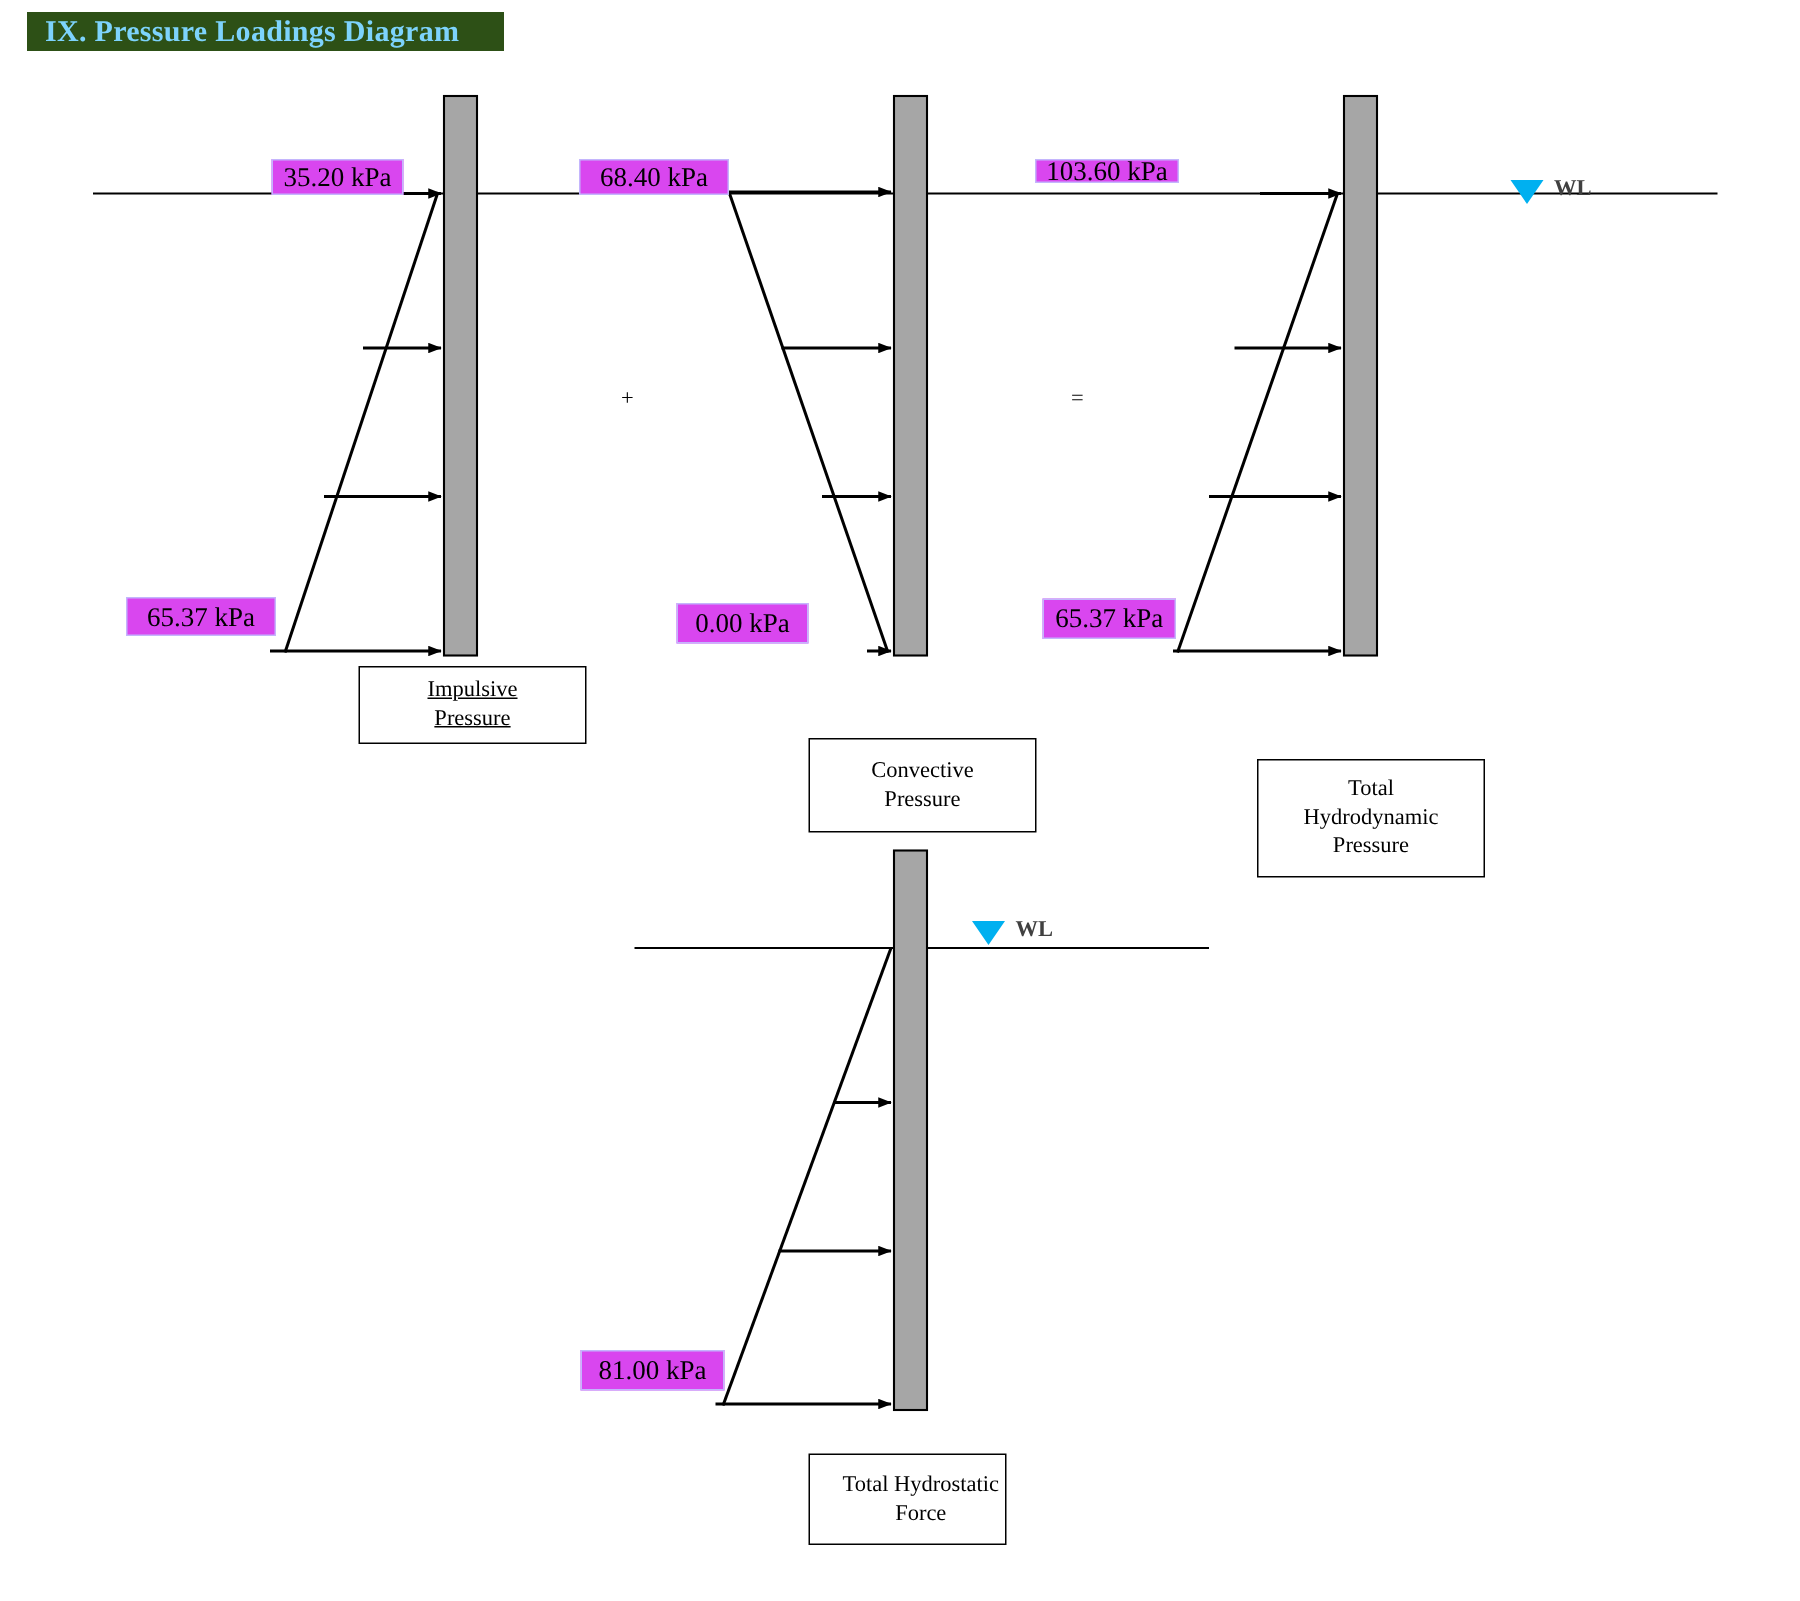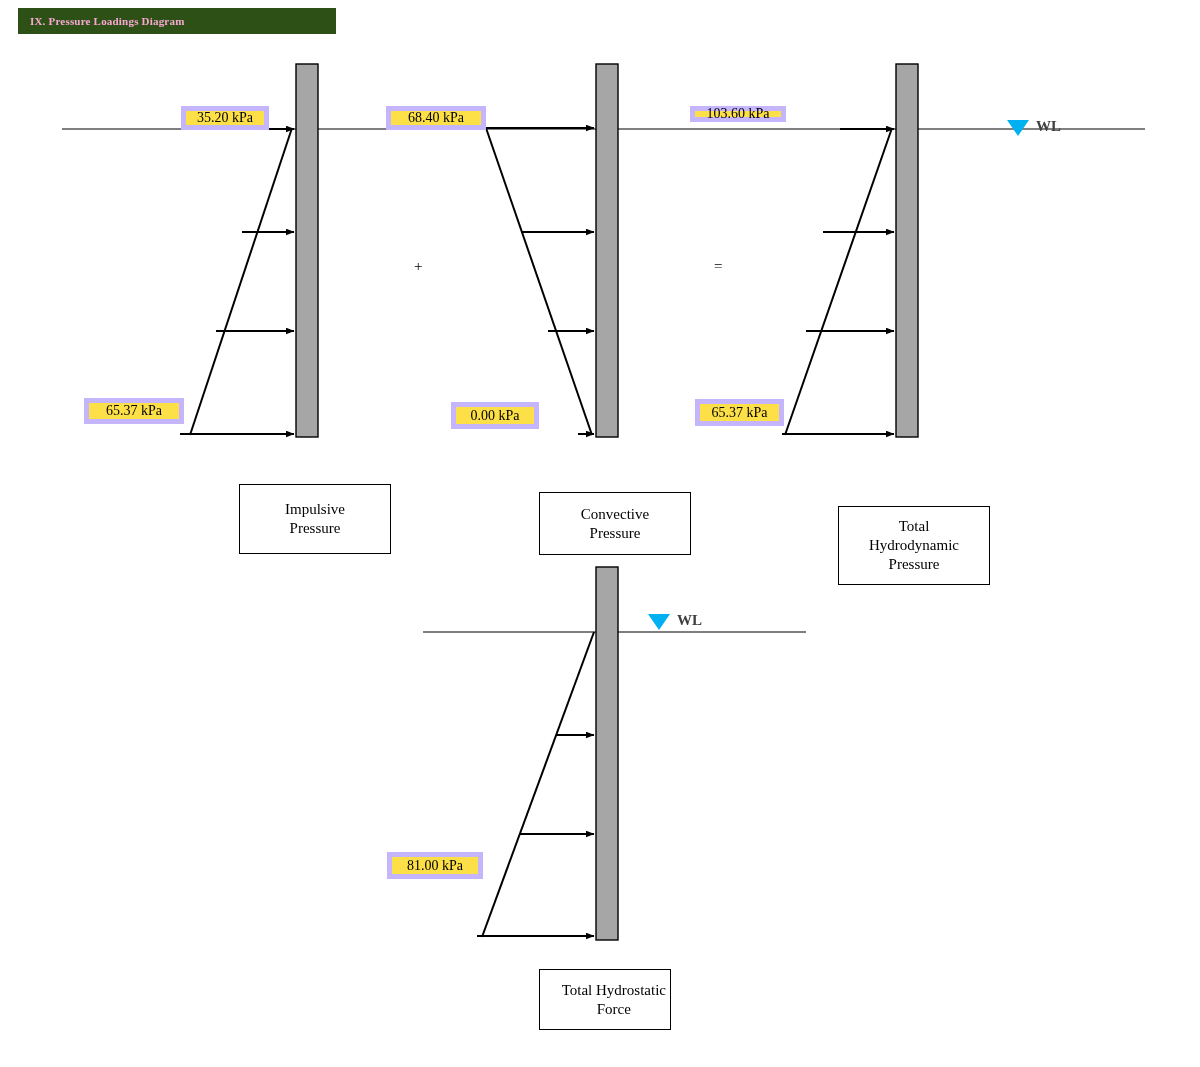--- a/index.html
+++ b/index.html
@@ -21,42 +21,42 @@
     width: 1200px;
     height: 1067px;
   }
   .section-title {
     position: absolute;
     left: 18px;
     top: 8px;
     width: 318px;
     height: 26px;
     background: #2d5016;
-    color: #f9a8d4;
+    color: #7dd3fc;
     font-family: "Liberation Serif", serif;
     font-weight: bold;
-    font-size: 11px;
+    font-size: 20px;
     line-height: 26px;
     padding-left: 12px;
     box-sizing: border-box;
     letter-spacing: 0.2px;
   }
   svg.diagram {
     position: absolute;
     left: 0;
     top: 0;
     width: 1200px;
     height: 1067px;
   }
   .val-box {
     position: absolute;
-    border: 5px solid #c4b5fd;
-    background: #fde047;
+    border: 1px solid #c4b5fd;
+    background: #d946ef;
     font-family: "Liberation Serif", serif;
-    font-size: 14px;
+    font-size: 18px;
     text-align: center;
     box-sizing: border-box;
     white-space: nowrap;
     display: flex;
     align-items: center;
     justify-content: center;
   }
   .caption-box {
     position: absolute;
     border: 1px solid #000000;
@@ -141,31 +141,31 @@
   <div class="val-box" style="left:84px; top:398px; width:100px; height:26px;">65.37 kPa</div>
 
   <div class="val-box" style="left:386px; top:106px; width:100px; height:24px;">68.40 kPa</div>
 
   <div class="val-box" style="left:451px; top:402px; width:88px; height:27px;">0.00 kPa</div>
 
   <div class="val-box" style="left:690px; top:106px; width:96px; height:16px;">103.60 kPa</div>
 
   <div class="val-box" style="left:695px; top:399px; width:89px; height:27px;">65.37 kPa</div>
 
-  <div class="val-box" style="left:387px; top:852px; width:96px; height:27px;">81.00 kPa</div>
+  <div class="val-box" style="left:387px; top:900px; width:96px; height:27px;">81.00 kPa</div>
 
   <div class="op-symbol" style="left:414px; top:258px;">+</div>
 
   <div class="op-symbol" style="left:714px; top:258px;">=</div>
 
   <div class="wl-label" style="left:1036px; top:118px;">WL</div>
 
   <div class="wl-label" style="left:677px; top:612px;">WL</div>
 
-  <div class="caption-box" style="left:239px; top:484px; width:152px; height:70px;">
+  <div class="caption-box" style="left:239px; top:444px; width:152px; height:52px;text-decoration:underline;">
     <div>
       <div>Impulsive</div>
       <div>Pressure</div>
     </div>
   </div>
 
   <div class="caption-box" style="left:539px; top:468px; width:152px; height:63px;margin-top:24px;">
     <div>
       <div>Convective</div>
       <div>Pressure</div>

